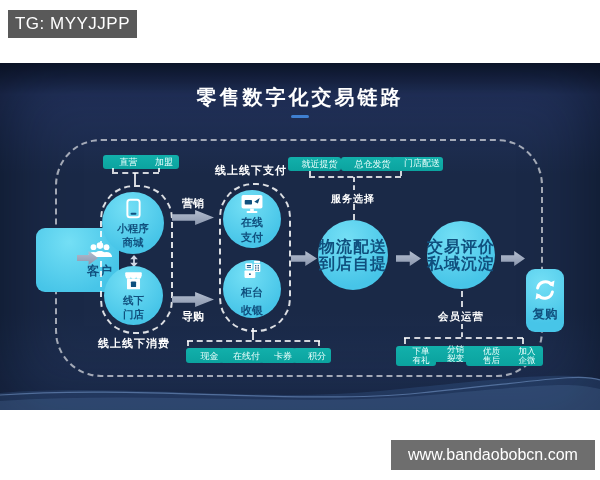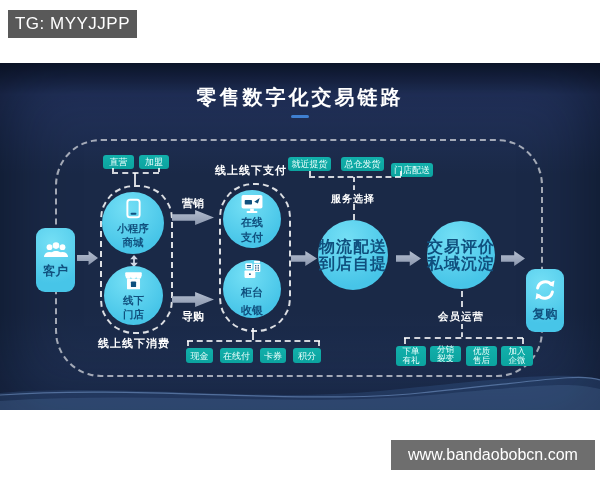--- a/index.html
+++ b/index.html
@@ -37,21 +37,21 @@
   .pill .nlabel{color:var(--node_text,#10507e);font-weight:bold;font-size:12.5px;}
   .circle{position:absolute;border-radius:50%;background:radial-gradient(circle at 40% 26%,#74dff5,var(--circle,#47c5e8) 72%);
     display:flex;flex-direction:column;align-items:center;justify-content:center;
     color:var(--node_text,#10507e);font-weight:bold;text-align:center;}
   .c-sm{font-size:10.5px;line-height:14px;}
   .c-md{font-size:11px;line-height:15px;}
   .c-lg{font-size:16px;line-height:17px;letter-spacing:1px;}
 
   
   .chip{position:absolute;background:linear-gradient(180deg,#12b0ab,var(--tag,#0ba39f));border-radius:3px;
-    color:#eafffd;font-size:9px;display:flex;align-items:center;justify-content:center;line-height:10px;text-align:center;}
+    color:#eafffd;font-size:9px;display:flex;align-items:center;justify-content:center;line-height:10px;text-align:center;padding-left:10px;}
   .chip2{flex-direction:column;font-size:8.5px;line-height:9.5px;}
 
   
   .arrow{position:absolute;background:linear-gradient(180deg,#b3bdcf,#8b97ae);
     clip-path:polygon(0 28%,55% 28%,55% 0,100% 50%,55% 100%,55% 72%,0 72%);}
 
   .flabel{position:absolute;color:#fff;font-weight:bold;text-align:center;}
   .f11{font-size:11px;} .f10{font-size:10px;} .f105{font-size:10.5px;}
   .caption{position:absolute;color:#fff;font-weight:bold;font-size:11px;text-align:center;letter-spacing:1px;}
   .icon{display:block;}
@@ -69,21 +69,21 @@
       <path d="M0 38 C120 28, 260 48, 380 36 S560 16, 600 24 V55 H0 Z" fill="rgba(90,140,215,.16)"></path>
       <path d="M0 46 C150 36, 300 52, 430 40 S570 28, 600 34 V55 H0 Z" fill="rgba(130,175,235,.13)"></path>
       <path d="M0 40 C140 30, 300 50, 420 38 S580 18, 600 25" stroke="rgba(160,200,255,.38)" fill="none" stroke-width="1.2"></path>
     </svg>
 
     <div class="dg-title">零售数字化交易链路</div>
     <div class="dg-underline"></div>
 
     <div class="frame"></div>
 
-    <div class="pill" style="left:36px;top:165px;width:39px;height:64px;">
+    <div class="pill" style="left:36px;top:165px;width:39px;height:64px;padding-left:44px;">
       <svg class="icon" width="26" height="18" viewBox="0 0 26 18">
         <g fill="#ffffff">
           <circle cx="6.5" cy="6.2" r="2.9"></circle>
             <circle cx="19.5" cy="6.2" r="2.9"></circle>
           <path d="M1 16c0-3.1 2.4-5.1 5.5-5.1S12 12.9 12 16z"></path>
           <path d="M14 16c0-3.1 2.4-5.1 5.5-5.1S25 12.9 25 16z"></path>
           <circle cx="13" cy="4.6" r="3.3"></circle>
           <path d="M6.6 16c0-3.7 2.8-6 6.4-6s6.4 2.3 6.4 6z"></path>
         </g>
       </svg>
@@ -175,21 +175,21 @@
     <div class="dv" style="left:318px;top:278px;height:5px;"></div>
     <div class="chip" style="left:186px;top:285px;width:27px;height:15px;">现金</div>
     <div class="chip" style="left:220px;top:285px;width:33px;height:15px;">在线付</div>
     <div class="chip" style="left:260px;top:285px;width:26px;height:15px;">卡券</div>
     <div class="chip" style="left:293px;top:285px;width:28px;height:15px;">积分</div>
 
     <div class="arrow" style="left:291px;top:188px;width:26px;height:15px;"></div>
 
     <div class="chip" style="left:288px;top:94px;width:43px;height:14px;">就近提货</div>
     <div class="chip" style="left:341px;top:94px;width:43px;height:14px;">总仓发货</div>
-    <div class="chip" style="left:391px;top:100px;width:42px;height:14px;">门店配送</div>
+    <div class="chip" style="left:391px;top:94px;width:42px;height:14px;font-family:Liberation Mono, monospace;">门店配送</div>
     <div class="dv" style="left:309px;top:108px;height:5px;"></div>
     <div class="dv" style="left:400px;top:108px;height:5px;"></div>
     <div class="dh" style="left:309px;top:113px;width:92px;"></div>
     <div class="dv" style="left:353px;top:114px;height:13px;"></div>
     <div class="flabel f10" style="left:313px;top:129px;width:80px;letter-spacing:1px;">服务选择</div>
     <div class="dv" style="left:353px;top:141px;height:16px;"></div>
 
     <div class="circle c-lg" style="left:318px;top:157px;width:70px;height:70px;">
       <span>物流配送</span>
       <span>到店自提</span>

